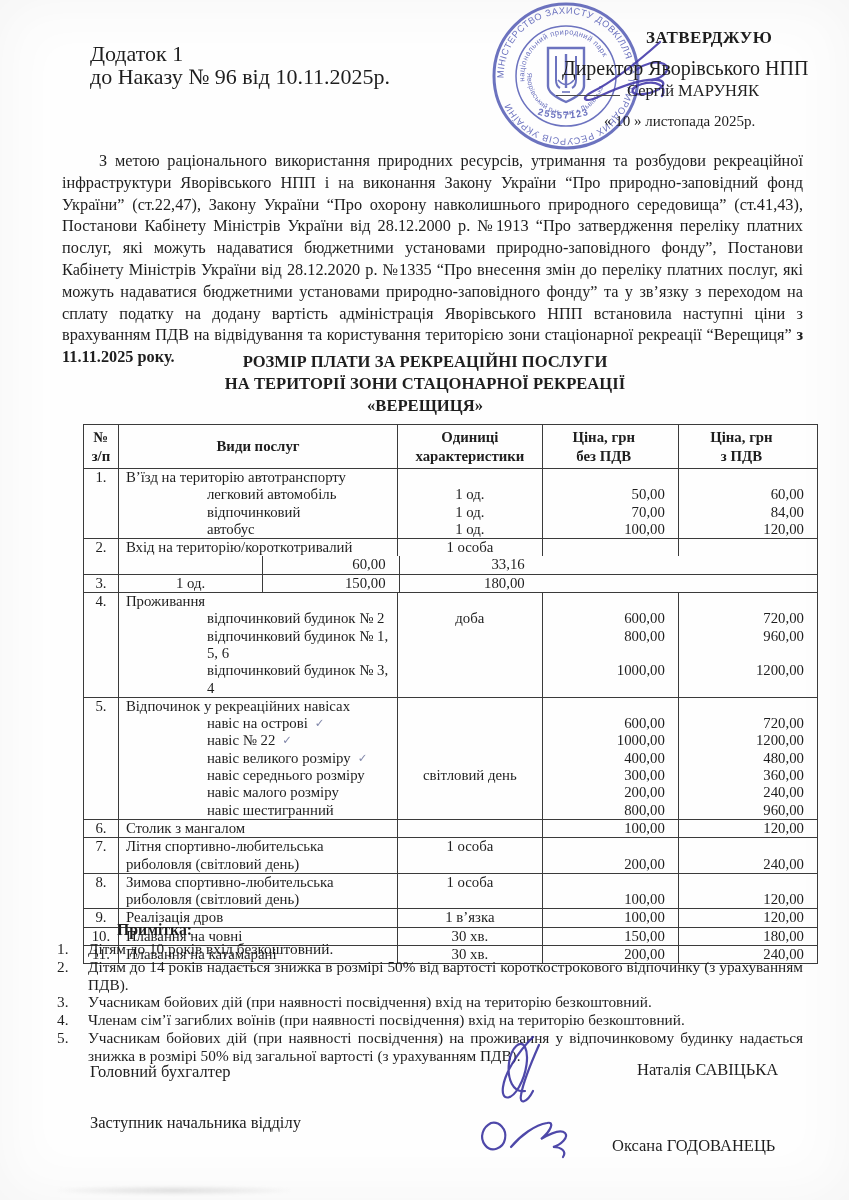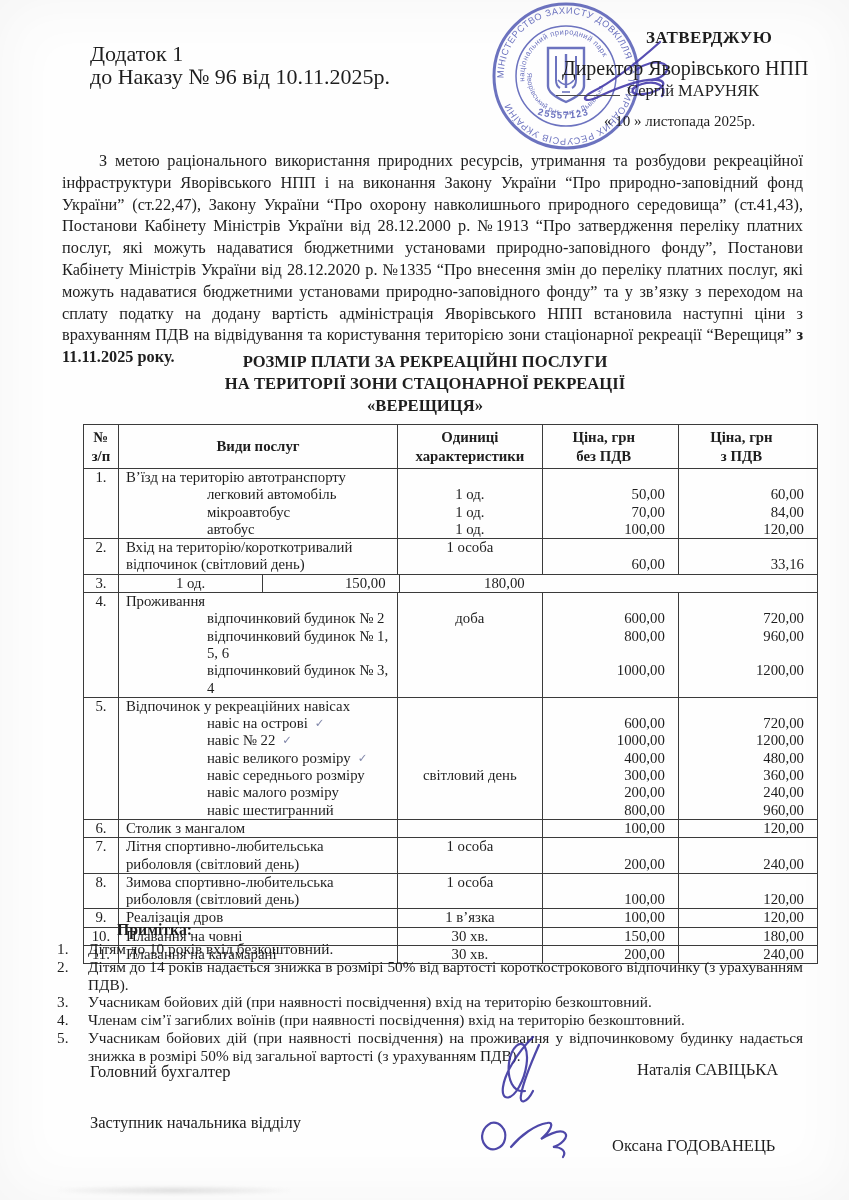--- a/index.html
+++ b/index.html
@@ -163,21 +163,21 @@
         </div>
         <div class="t-line">
           <div class="t-cell c-num"></div>
           <div class="t-cell c-srv ind"><span>легковий автомобіль</span></div>
           <div class="t-cell c-unit">1 од.</div>
           <div class="t-cell c-p1">50,00</div>
           <div class="t-cell c-p2">60,00</div>
         </div>
         <div class="t-line">
           <div class="t-cell c-num"></div>
-          <div class="t-cell c-srv ind"><span>мікроавтобус</span></div>
+          <div class="t-cell c-srv ind"><span>відпочинковий</span></div>
           <div class="t-cell c-unit">1 од.</div>
           <div class="t-cell c-p1">70,00</div>
           <div class="t-cell c-p2">84,00</div>
         </div>
         <div class="t-line">
           <div class="t-cell c-num"></div>
           <div class="t-cell c-srv ind"><span>автобус</span></div>
           <div class="t-cell c-unit">1 од.</div>
           <div class="t-cell c-p1">100,00</div>
           <div class="t-cell c-p2">120,00</div>
@@ -186,21 +186,20 @@
       <div class="t-group">
         <div class="t-line">
           <div class="t-cell c-num">2.</div>
           <div class="t-cell c-srv"><span>Вхід на територію/короткотривалий</span></div>
           <div class="t-cell c-unit">1 особа</div>
           <div class="t-cell c-p1"></div>
           <div class="t-cell c-p2"></div>
         </div>
         <div class="t-line">
           <div class="t-cell c-num"></div>
-          <div class="t-cell c-srv"><span>відпочинок (світловий день)</span></div>
           <div class="t-cell c-unit"></div>
           <div class="t-cell c-p1">60,00</div>
           <div class="t-cell c-p2">33,16</div>
         </div>
       </div>
       <div class="t-group">
         <div class="t-line">
           <div class="t-cell c-num">3.</div>
           <div class="t-cell c-unit">1 од.</div>
           <div class="t-cell c-p1">150,00</div>

